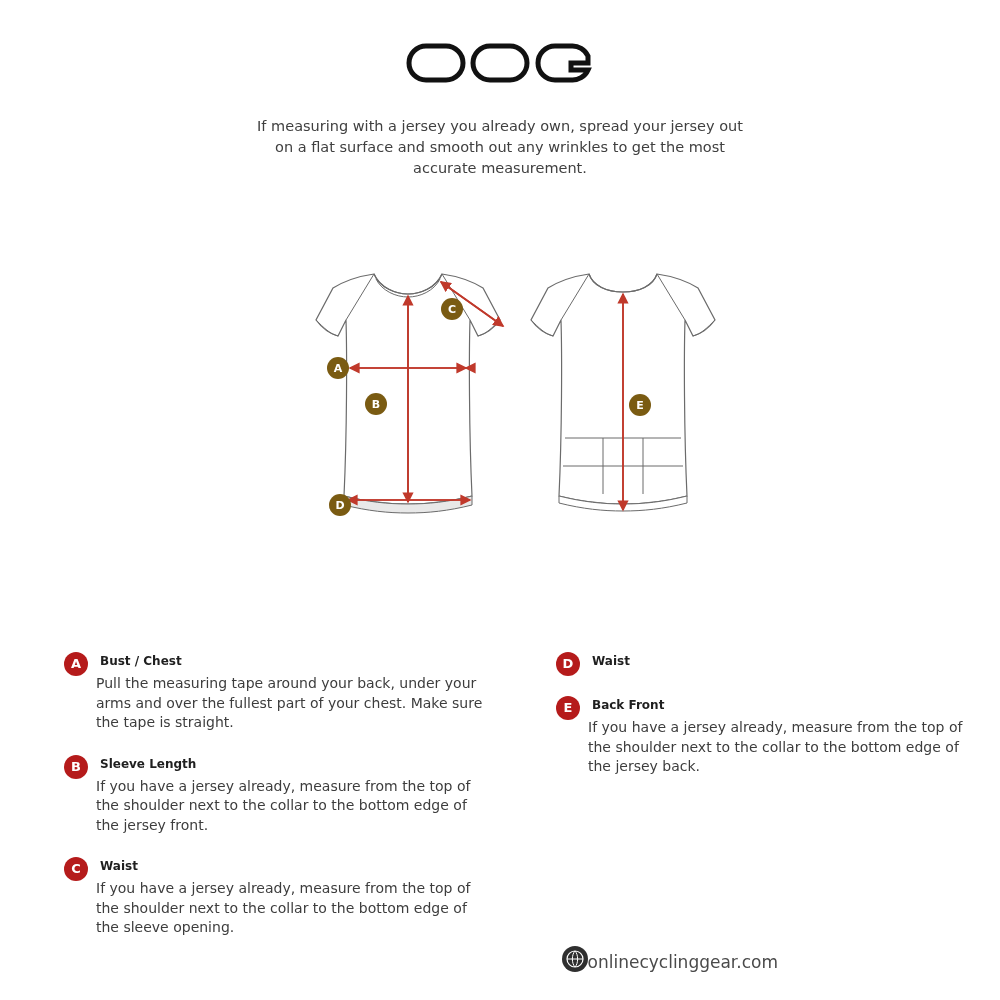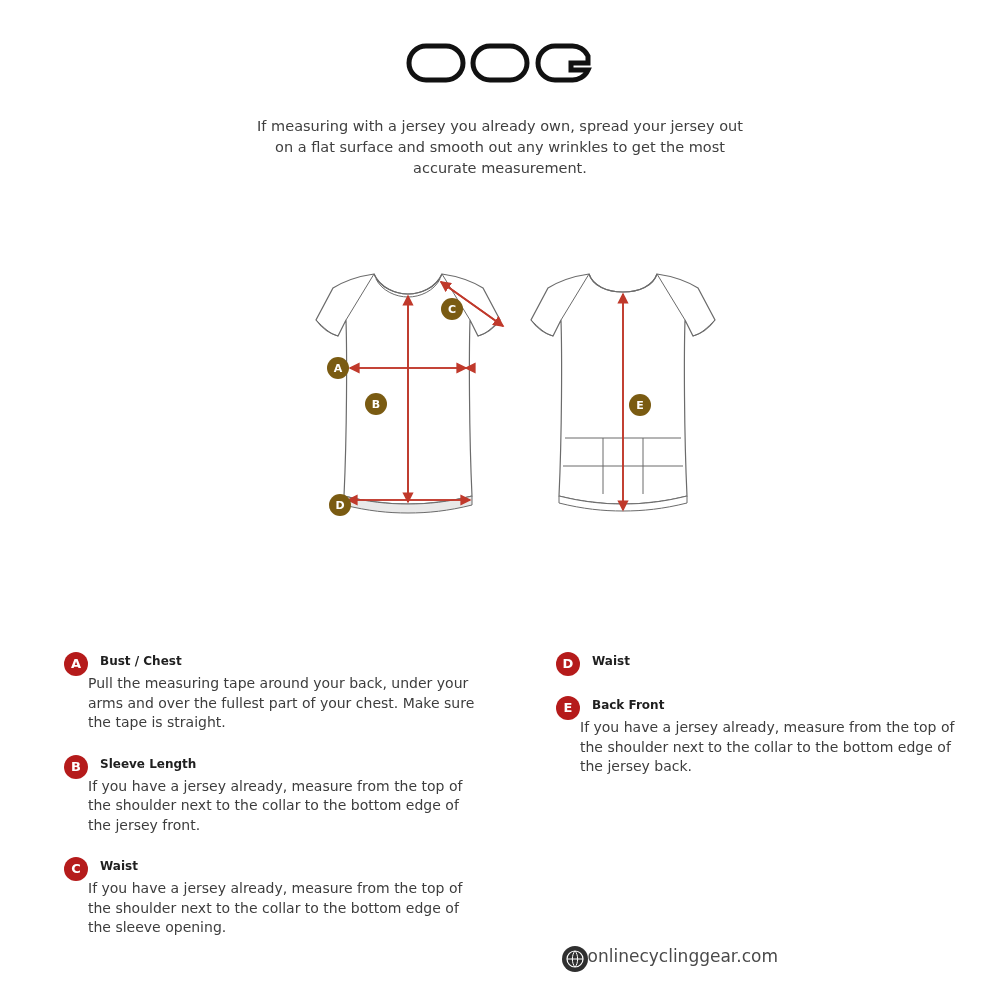--- a/index.html
+++ b/index.html
@@ -87,33 +87,33 @@
   }
   .legend-item .title {
     margin-left: 36px;
     font-size: 12px;
     font-weight: bold;
     color: #1f1f1f;
     line-height: 22px;
     padding-bottom: 2px;
   }
   .legend-item .body {
-    margin-left: 24px;
+    margin-left: 32px;
     font-size: 14px;
     line-height: 19.5px;
     color: #3d3d3d;
   }
 
   
   .footer {
     position: absolute;
     bottom: 28px;
     right: 38px;
     display: flex;
-    align-items: flex-start;
+    align-items: flex-end;
   }
   .footer .fav {
     width: 26px;
     height: 26px;
     border-radius: 50%;
     background: #2f2f2f;
     display: flex;
     align-items: center;
     justify-content: center;
   }

